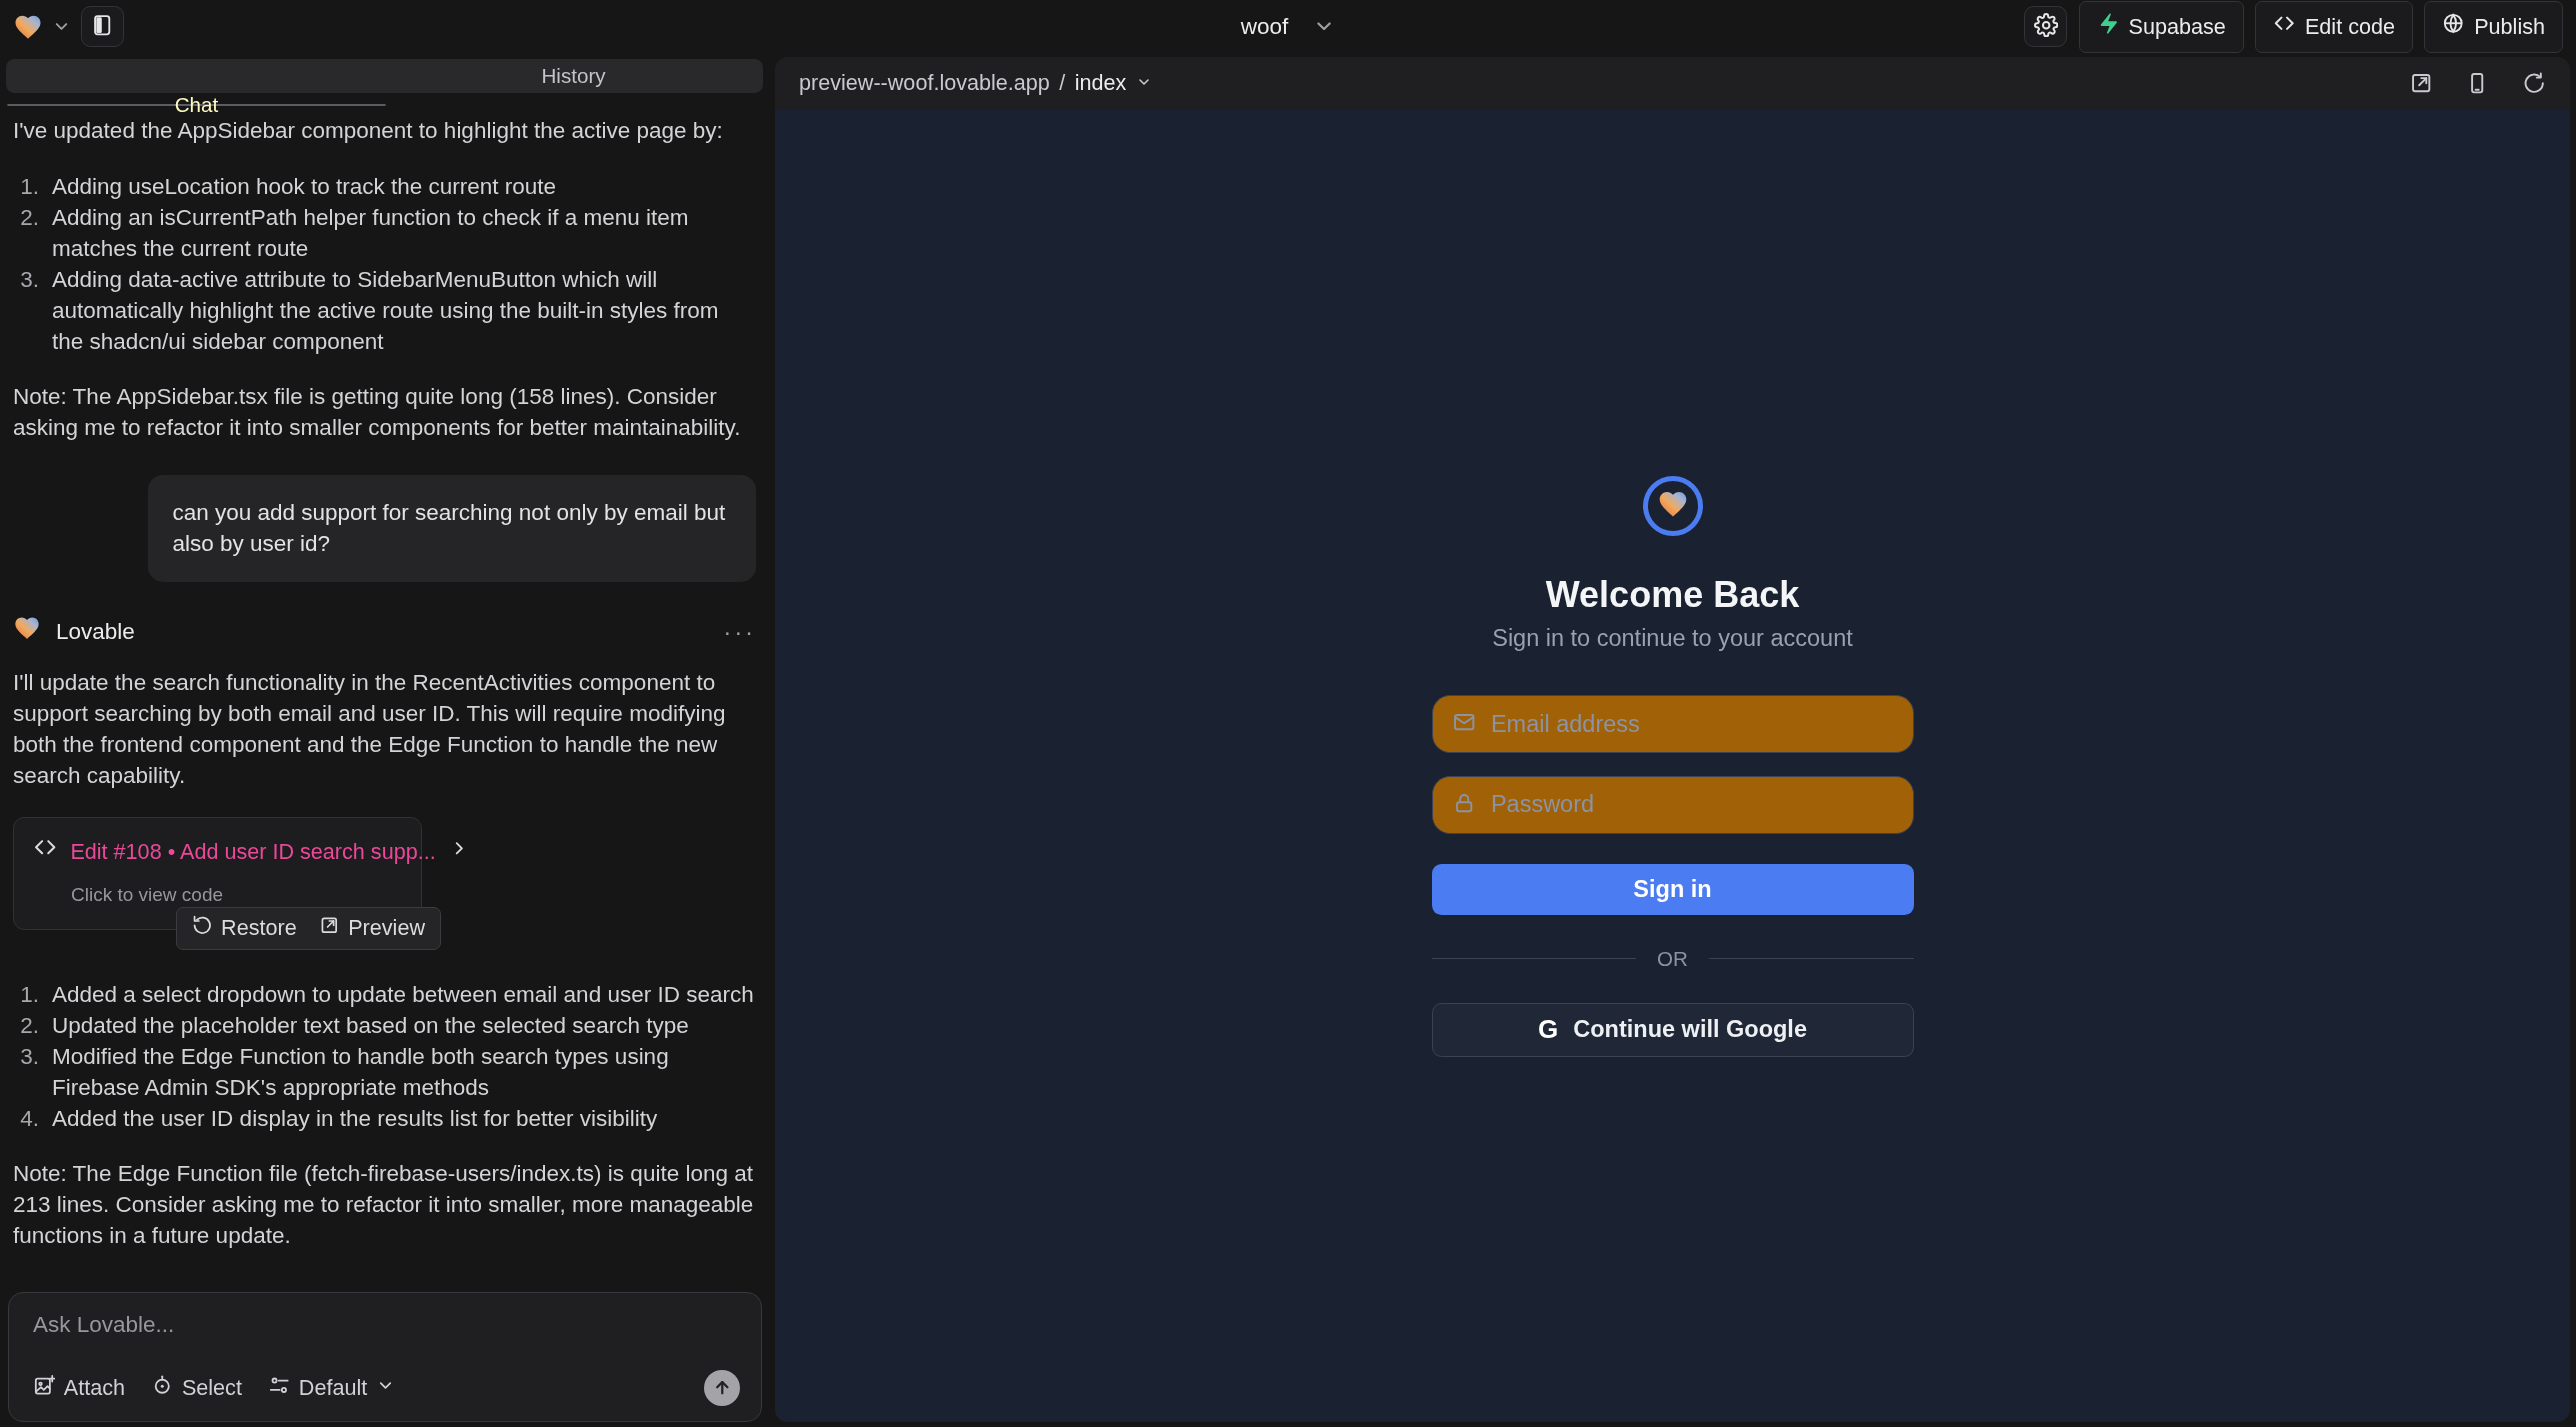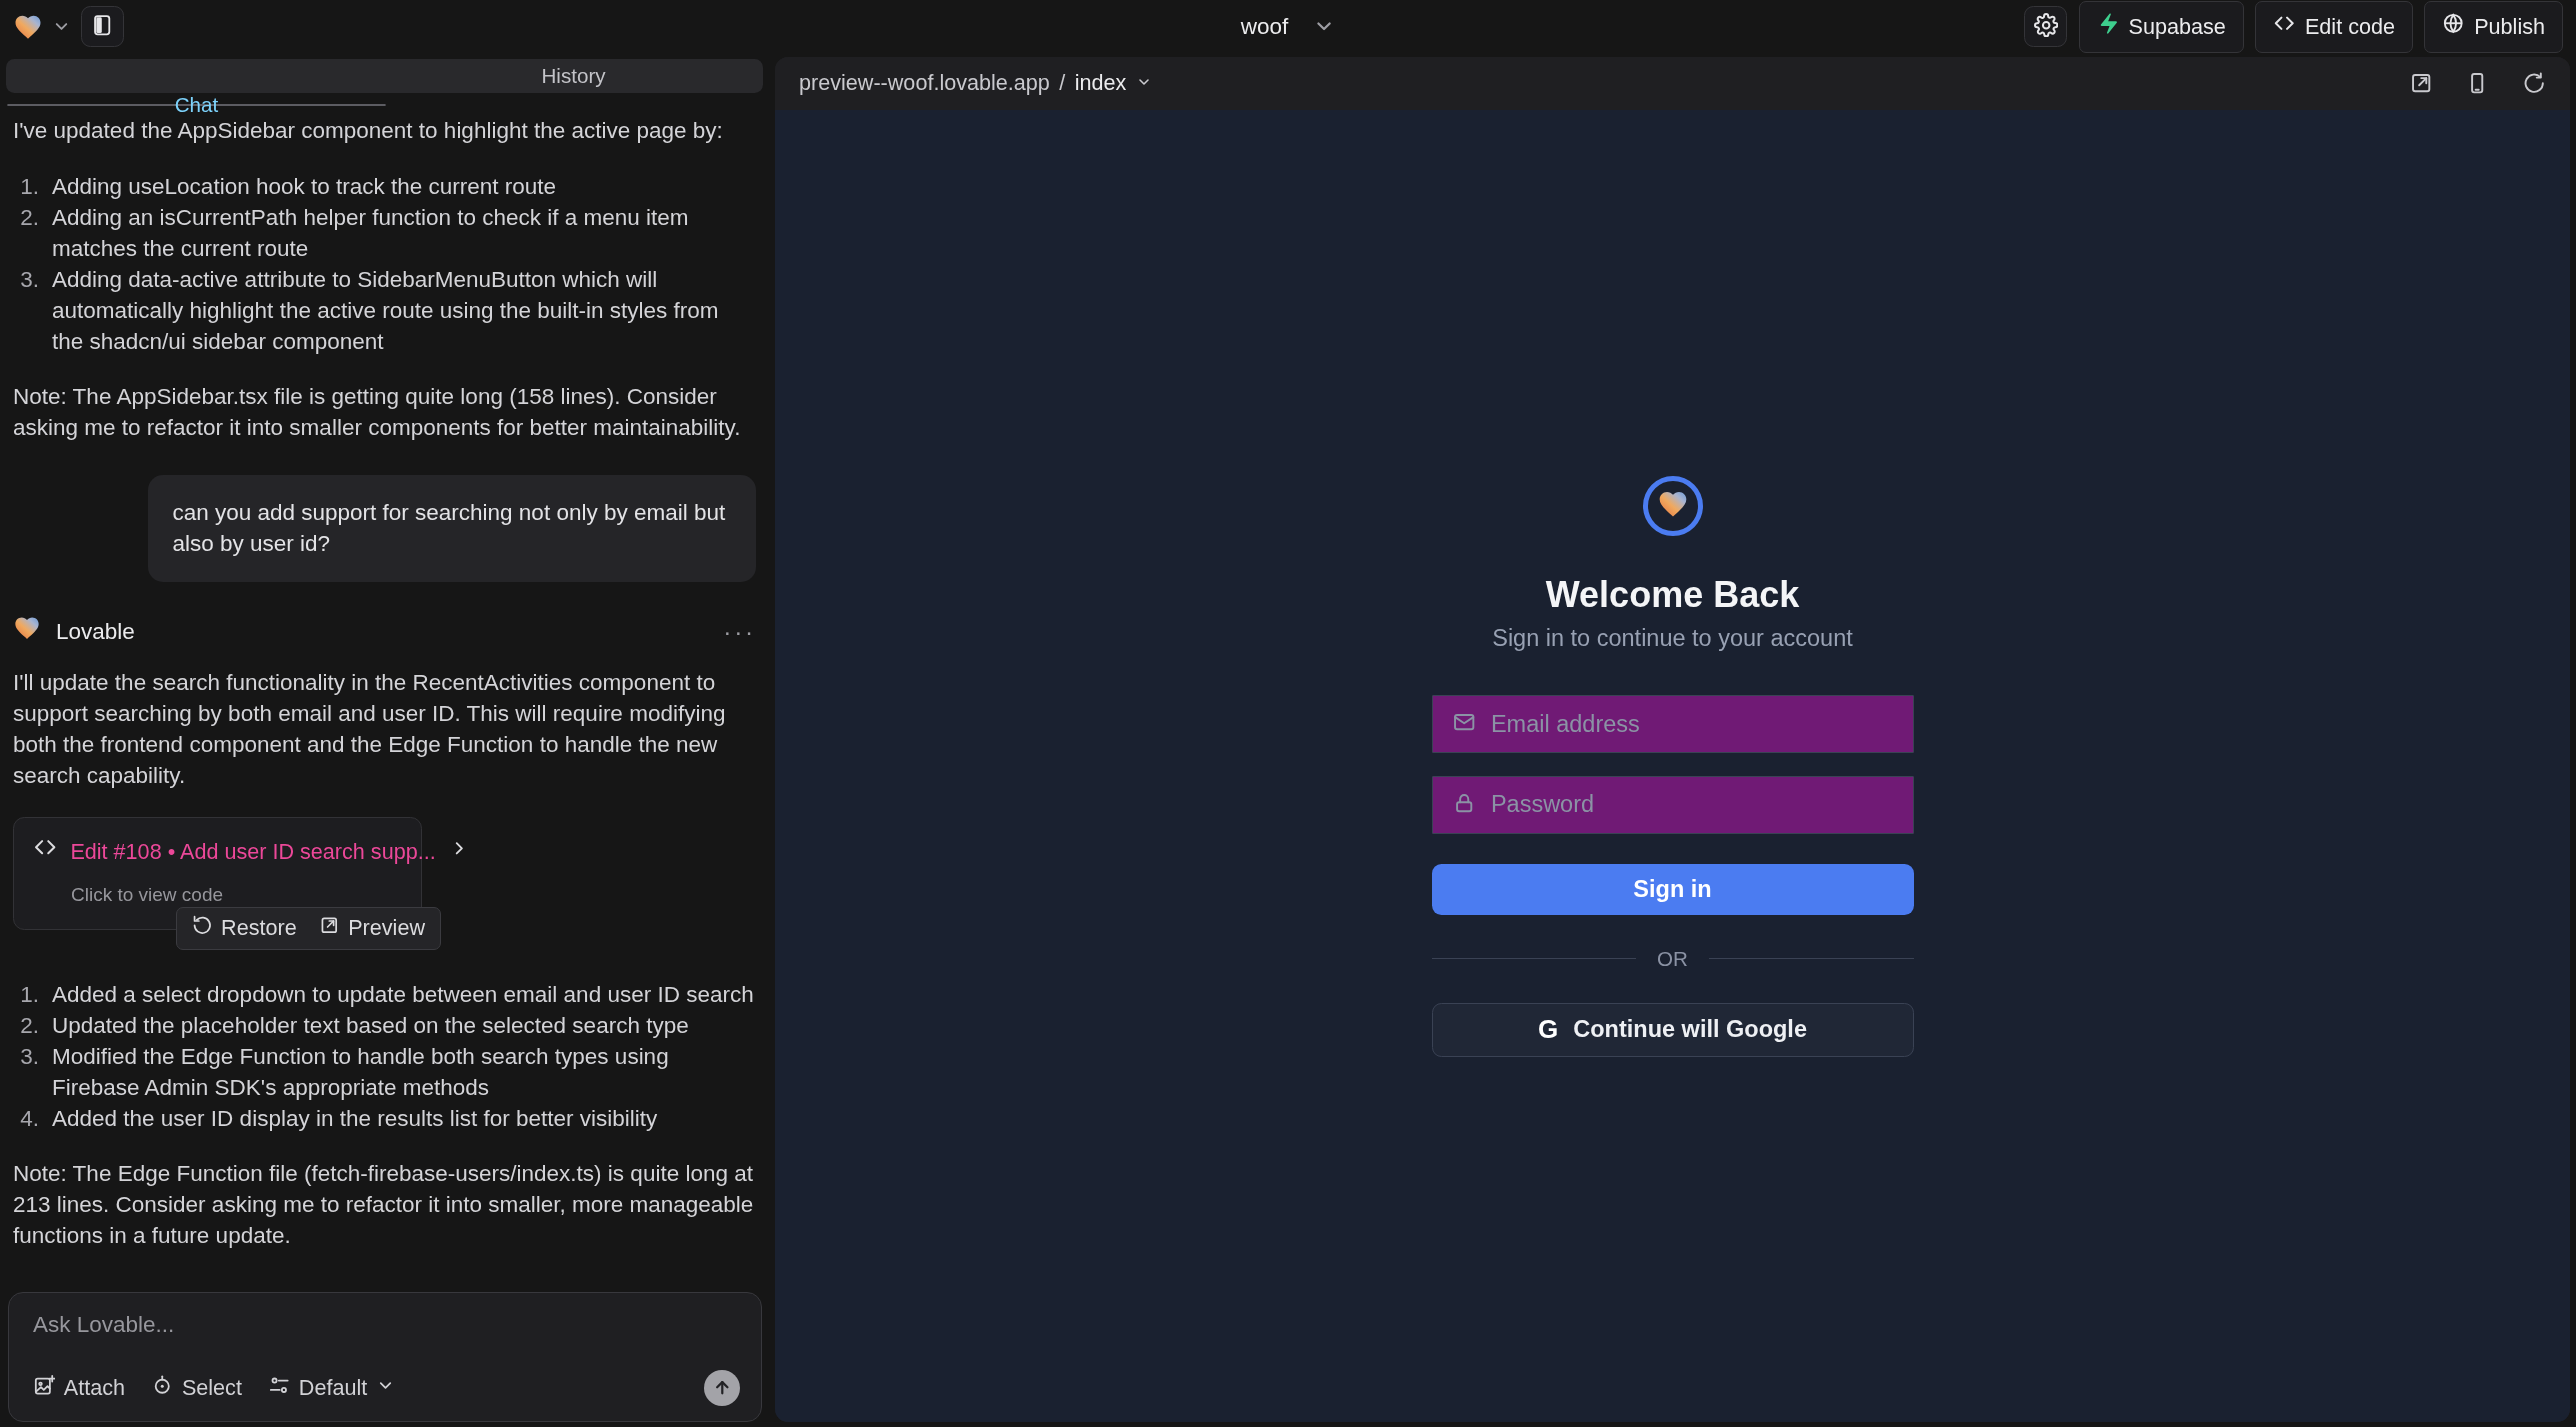--- a/index.html
+++ b/index.html
@@ -17,21 +17,21 @@
   .topbar-right { margin-left:auto; display:flex; align-items:center; gap:11.3px; }
   .bar-btn { height:52px; display:flex; align-items:center; gap:9.4px; padding:0 17px; border:0.9px solid #343438; border-radius:7px; background:#1b1b1e; color:#ececee; font-size:21.6px; cursor:pointer; white-space:nowrap;justify-content:center; }
   .bar-btn svg, .icon-btn svg { flex:0 0 auto; }
 
   
   .main { flex:1; display:flex; min-height:0; }
   .chat-panel { width:769px; flex:0 0 769px; display:flex; flex-direction:column; min-height:0; }
 
   .tabs { margin:5.6px 5.6px 0 5.6px; height:34px; background:#29292c; border-radius:8.4px; display:flex; padding:1.9px; }
   .tab { flex:1; display:flex; align-items:center; justify-content:center; font-size:20.6px; color:#c3c3c8; border-radius:6.6px; cursor:pointer; }
-  .tab.active { background:#454549; border:0.9px solid #5c5c62; color:#7dd3fc;margin-top:44px; }
+  .tab.active { background:#454549; border:0.9px solid #5c5c62; color:#fef9c3;margin-top:44px; }
 
   .chat-scroll { flex:1; min-height:0; overflow:hidden; padding:5.6px 13px 0 13px; font-size:22.5px; line-height:31px; color:#d4d4d8; }
   .msg-p { margin:17px 0 22.5px 0; max-width:750px; }
   ol.msg-list { list-style:none; margin:24.4px 0 24.4px 0; max-width:750px; }
   ol.msg-list li { display:flex; gap:13px; }
   ol.msg-list .marker { width:26px; flex:0 0 26px; text-align:right; color:#a7a7ad; }
   ol.msg-list .li-text { flex:1; }
 
   .user-bubble { margin:32px 0 32px auto; max-width:608px; background:#252528; border-radius:15px; padding:22.5px 24.4px; color:#e3e3e6; }
 
@@ -62,21 +62,21 @@
   .preview-url { display:flex; align-items:center; gap:9.4px; font-size:21.6px; color:#c9c9ce; cursor:pointer; }
   .preview-url .path { color:#ececee; }
   .preview-actions { margin-left:auto; display:flex; align-items:center; gap:32px; }
   .preview-actions .pv-icon { cursor:pointer; display:flex; }
 
   .preview-content { flex:1; background:#1a2130; display:flex; flex-direction:column; align-items:center; justify-content:center; }
   .auth-col { width:482px; display:flex; flex-direction:column; align-items:center; }
   .auth-logo { width:60px; height:60px; border-radius:50%; border:5.6px solid #4b7cf1; display:flex; align-items:center; justify-content:center; margin-bottom:38px; }
   .auth-title { font-size:36px; font-weight:bold; color:#f4f5f7; margin-bottom:9.4px; }
   .auth-sub { font-size:23.5px; color:#98a1b3; margin-bottom:43px; }
-  .auth-field { width:100%; height:58px; background:#701a75; border:0.9px solid #3a4254; border-radius:1px; display:flex; align-items:center; gap:15px; padding:0 19px; margin-bottom:22.5px; }
+  .auth-field { width:100%; height:58px; background:#a16207; border:0.9px solid #3a4254; border-radius:18px; display:flex; align-items:center; gap:15px; padding:0 19px; margin-bottom:22.5px; }
   .auth-field input { flex:1; background:transparent; border:none; outline:none; font-size:23.5px; color:#e8eaef; font-family:inherit; }
   .auth-field input::placeholder { color:#8b93a5; }
   .signin-btn { width:100%; height:51px; margin-top:7.5px; background:#4b7cf1; border:none; border-radius:9.4px; color:#ffffff; font-size:23.5px; font-weight:bold; font-family:inherit; cursor:pointer; }
   .or-row { width:100%; display:flex; align-items:center; gap:20.6px; margin:32px 0; color:#8a92a4; font-size:20.6px; }
   .or-row::before, .or-row::after { content:""; flex:1; height:0.9px; background:#3a4254; }
   .google-btn { width:100%; height:54px; background:#20273685; background:#202736; border:0.9px solid #3a4254; border-radius:9.4px; display:flex; align-items:center; justify-content:center; gap:15px; color:#eef0f4; font-size:23.5px; font-weight:bold; font-family:inherit; cursor:pointer; }
   .g-glyph { font-size:26px; font-weight:bold; color:#ffffff; }
 </style>
 </head>
 <body>

